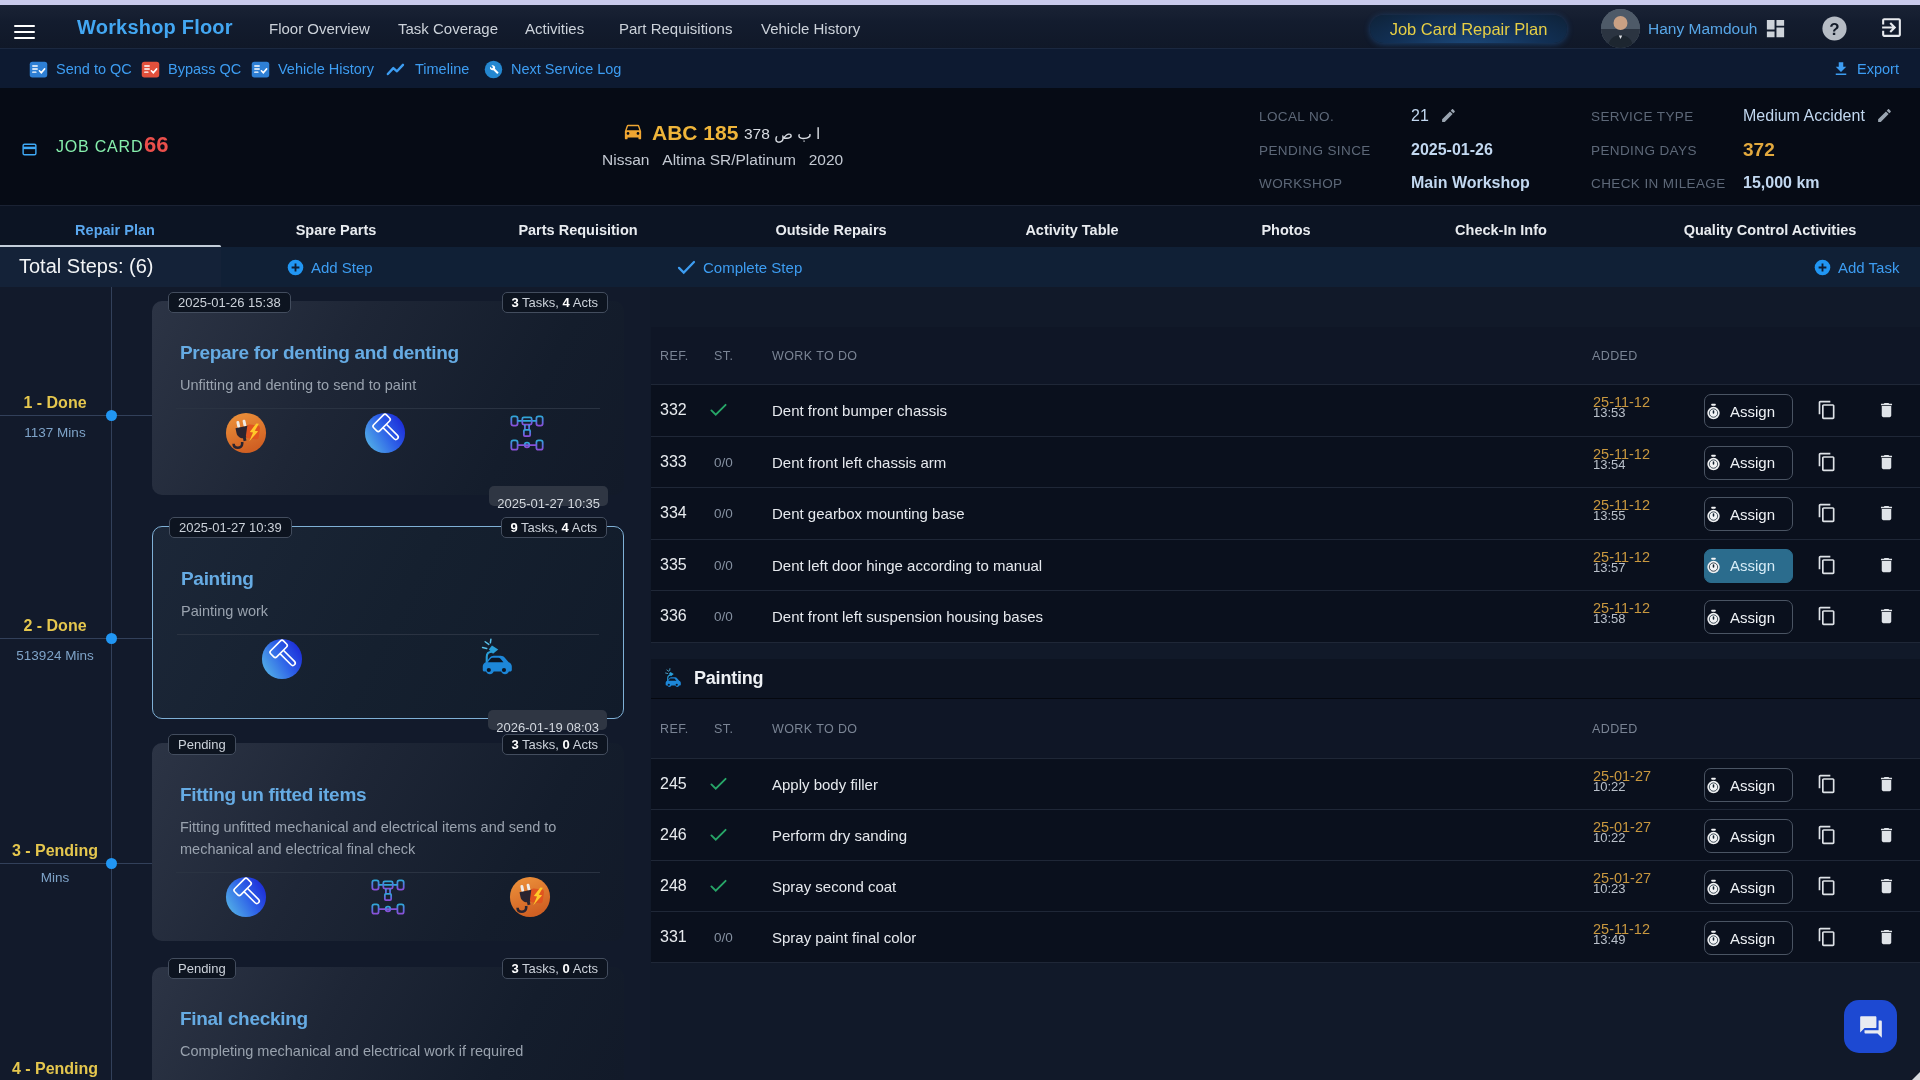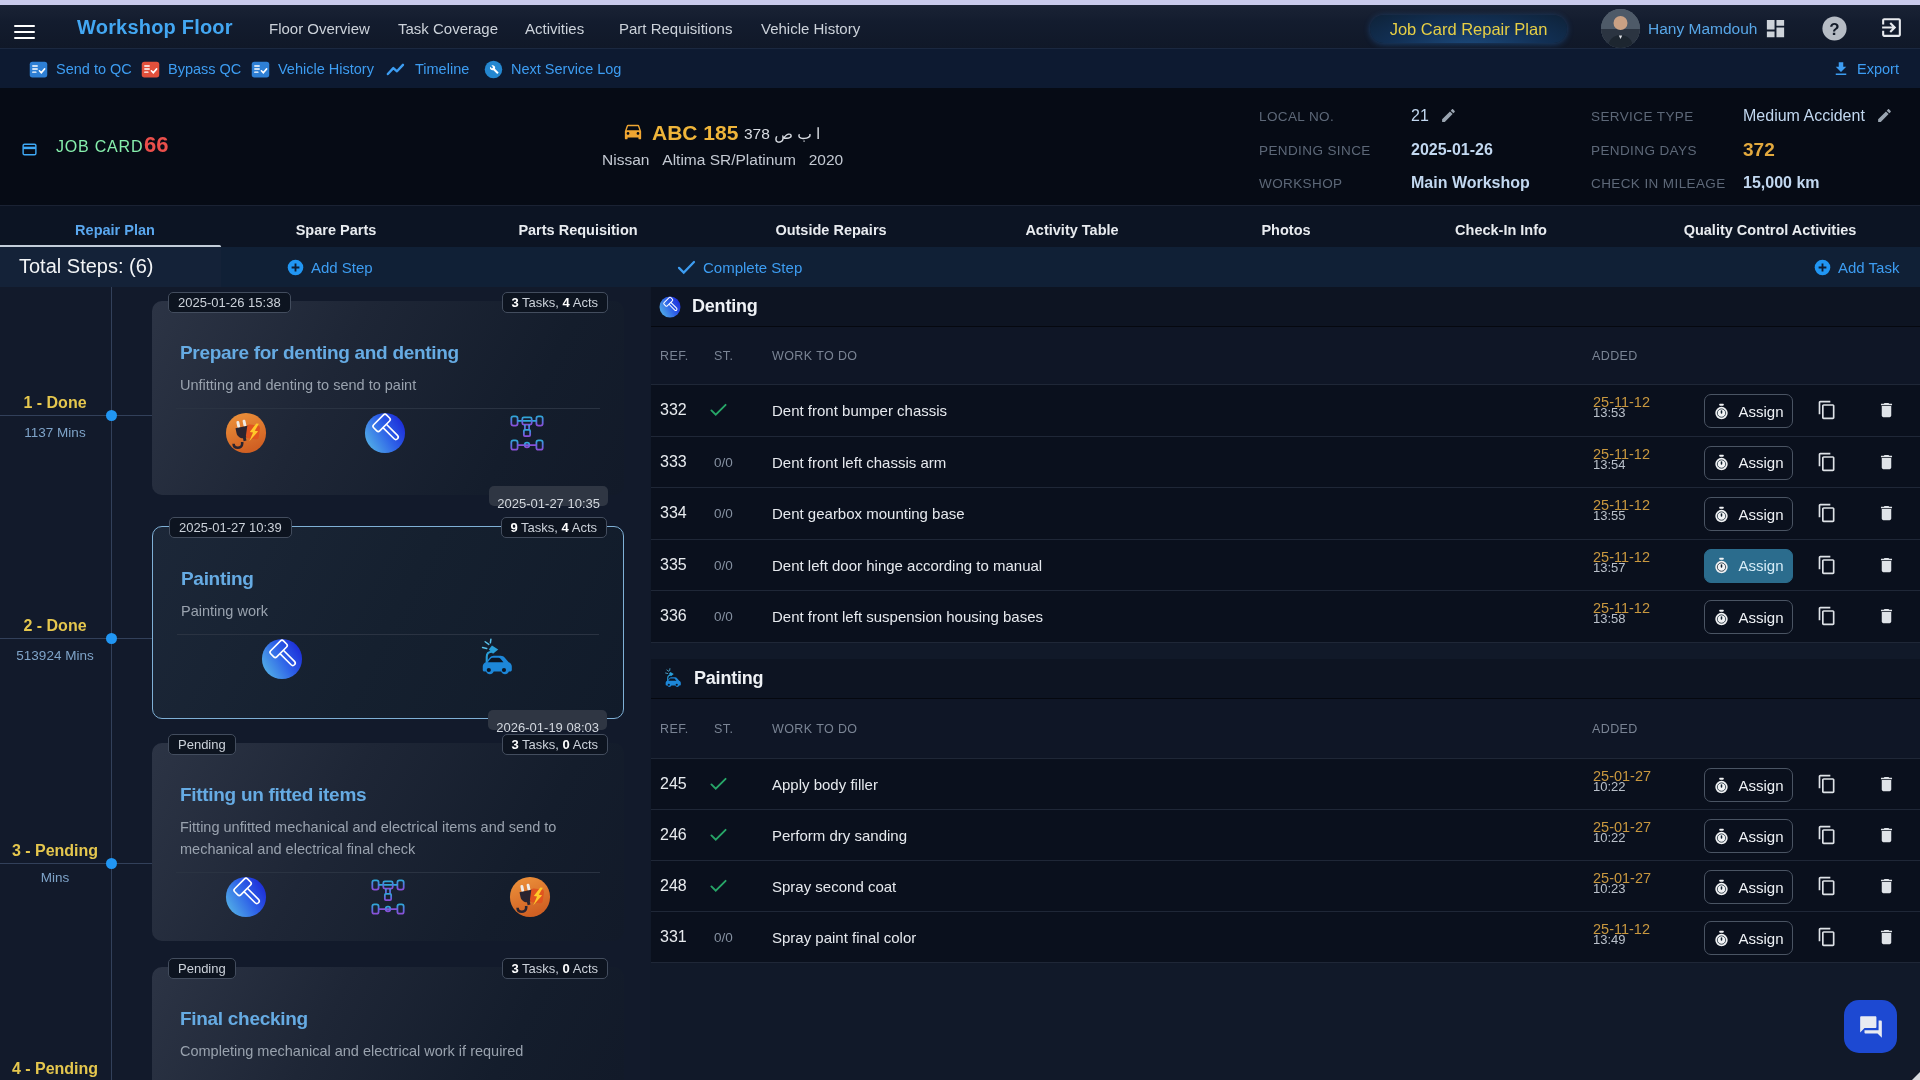--- a/index.html
+++ b/index.html
@@ -56,21 +56,21 @@
 .sechead .st{font-size:18px;font-weight:bold;color:#eef1f5;letter-spacing:-.2px}
 .colhead{position:absolute;left:0;width:1269px;background:#0f1626;border-bottom:1px solid #1f2737;color:#7a8494;font-size:12.5px;letter-spacing:.4px}
 .colhead span{position:absolute;top:50%;transform:translateY(-50%)}
 .trow{position:absolute;left:0;width:1269px;background:#0a101d;border-bottom:1px solid #1f2737}
 .trow .ref{position:absolute;left:9px;top:50%;transform:translateY(-50%);font-size:16px;color:#e8ebef}
 .trow .zz{position:absolute;left:63px;top:50%;transform:translateY(-50%);font-size:13.5px;color:#8590a0}
 .trow .chk{position:absolute;left:58px;top:50%;transform:translateY(-50%)}
 .trow .work{position:absolute;left:121px;top:50%;transform:translateY(-50%);font-size:15px;color:#e6e9ee}
 .trow .d1{position:absolute;left:942px;top:9px;font-size:14.5px;color:#c9983f}
 .trow .d2{position:absolute;left:942px;top:20px;font-size:13px;color:#b9c0ca}
-.assign{position:absolute;left:1053px;top:9px;width:89px;height:34px;border:1.5px solid #4a5463;border-radius:7px;background:transparent;display:flex;align-items:center;justify-content:center;gap:8px;color:#eef1f5;font-size:15px}
+.assign{position:absolute;left:1053px;top:9px;width:89px;height:34px;border:1.5px solid #4a5463;border-radius:7px;background:transparent;display:flex;align-items:center;justify-content:flex-start;gap:8px;color:#eef1f5;font-size:15px}
 .assign.hot{background:#2b6c8d;border-color:#2b6c8d;color:#d6ecf7}
 .icbtn{position:absolute;top:50%;transform:translateY(-50%)}
 #chatfab{position:absolute;left:1844px;top:1000px;width:53px;height:53px;border-radius:15px;background:#1d49d2;display:flex;align-items:center;justify-content:center}
 #cornertri{position:absolute;left:1912px;top:1072px;width:0;height:0;border-left:8px solid transparent;border-bottom:8px solid #d8dade}
 </style>
 </head>
 <body>
 <svg width="0" height="0" style="position:absolute">
 <defs>
 <linearGradient id="ghammer" x1="0" y1="0.85" x2="1" y2="0.25">
@@ -377,26 +377,20 @@
     </div>
 
     <div class="card" style="top:680px;height:113px;border-radius:10px 10px 0 0">
       <div class="tag" style="left:16px;top:-9px">Pending</div>
       <div class="tag" style="right:16px;top:-9px"><b>3</b> Tasks, <b>0</b> Acts</div>
       <div class="ctitle">Final checking</div>
       <div class="cdesc">Completing mechanical and electrical work if required</div>
     </div>
   </div>
   <div id="rightpane">
-<div class="sechead" style="top:0">
-          <svg width="22" height="22" viewBox="0 0 22 22">
-            <use href="#sym-secden"></use>
-          </svg>
-          <span class="st">Denting</span>
-        </div>
 <div class="colhead" style="top:40px;height:58px">
   <span style="left:9px">REF.</span>
           <span style="left:63px">ST.</span>
           <span style="left:121px">WORK TO DO</span>
           <span style="left:941px">ADDED</span>
 </div>
 <div class="trow" style="top:98px;height:51.5px">
   <span class="ref">332</span>
           <svg class="chk" width="19" height="15" viewBox="0 0 24 19">
             <path d="M3 10l5.5 5.5L21 3" stroke="#27a567" stroke-width="2.4" fill="none" stroke-linecap="round"></path>

